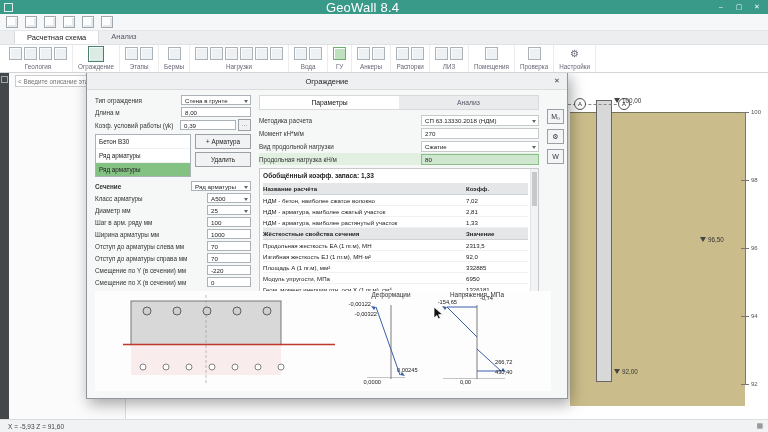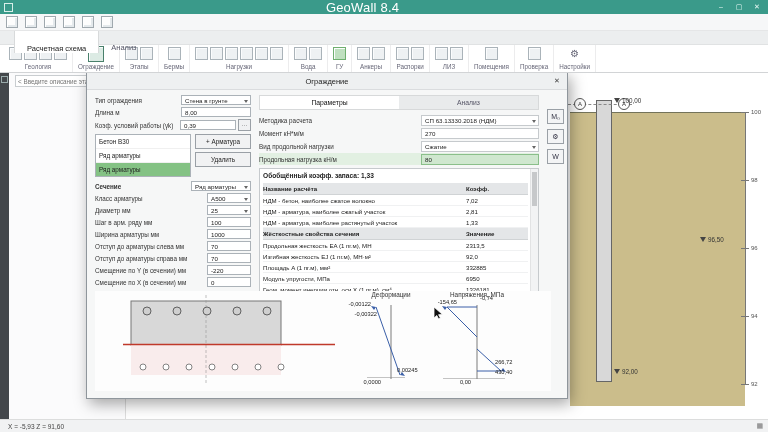--- a/index.html
+++ b/index.html
@@ -15,21 +15,21 @@
   .winbtn{width:18px;height:14px;line-height:14px;text-align:center;font-size:7px;color:#eafaf6;}
 
   
   .quickbar{position:absolute;left:0;top:14px;right:0;height:16px;background:#f6f7f8;
             border-bottom:1px solid #e5e6e7;display:flex;align-items:center;gap:7px;padding-left:6px;z-index:29;}
   .qicon{width:10px;height:10px;border:1px solid #9fa8ae;background:#fdfdfd;box-shadow:inset 1px 1px 0 #fff, inset -2px -2px 0 #e4e9ec;}
 
   
   .tabrow{position:absolute;left:0;top:30px;right:0;height:14px;background:#eceeef;display:flex;
           padding-left:14px;z-index:28;border-bottom:1px solid #e0e2e3;}
-  .dtab{padding:11px 12px;line-height:14px;font-size:7.5px;color:#556;}
+  .dtab{padding:0 12px;line-height:14px;font-size:7.5px;color:#556;}
   .dtab.active{background:#fff;border:1px solid #d8dadb;border-bottom:none;color:#222;}
 
   
   .ribbon{position:absolute;left:0;top:44px;right:0;height:28px;background:#fff;
           border-bottom:1px solid #d2d4d6;display:flex;align-items:stretch;padding-left:4px;z-index:27;}
   .rgroup{display:flex;flex-direction:column;align-items:center;justify-content:space-between;
           padding:2px 5px 1px;border-right:1px solid #ececed;}
   .ricons{display:flex;gap:2px;align-items:center;min-height:15px;}
   .ricon{width:11px;height:11px;border:1px solid #aab3b9;background:#eef1f3;box-shadow:inset 1px 1px 0 #fbfcfd;}
   .ricon.big{width:14px;height:14px;border-color:#49806b;background:#dcebe4;}

